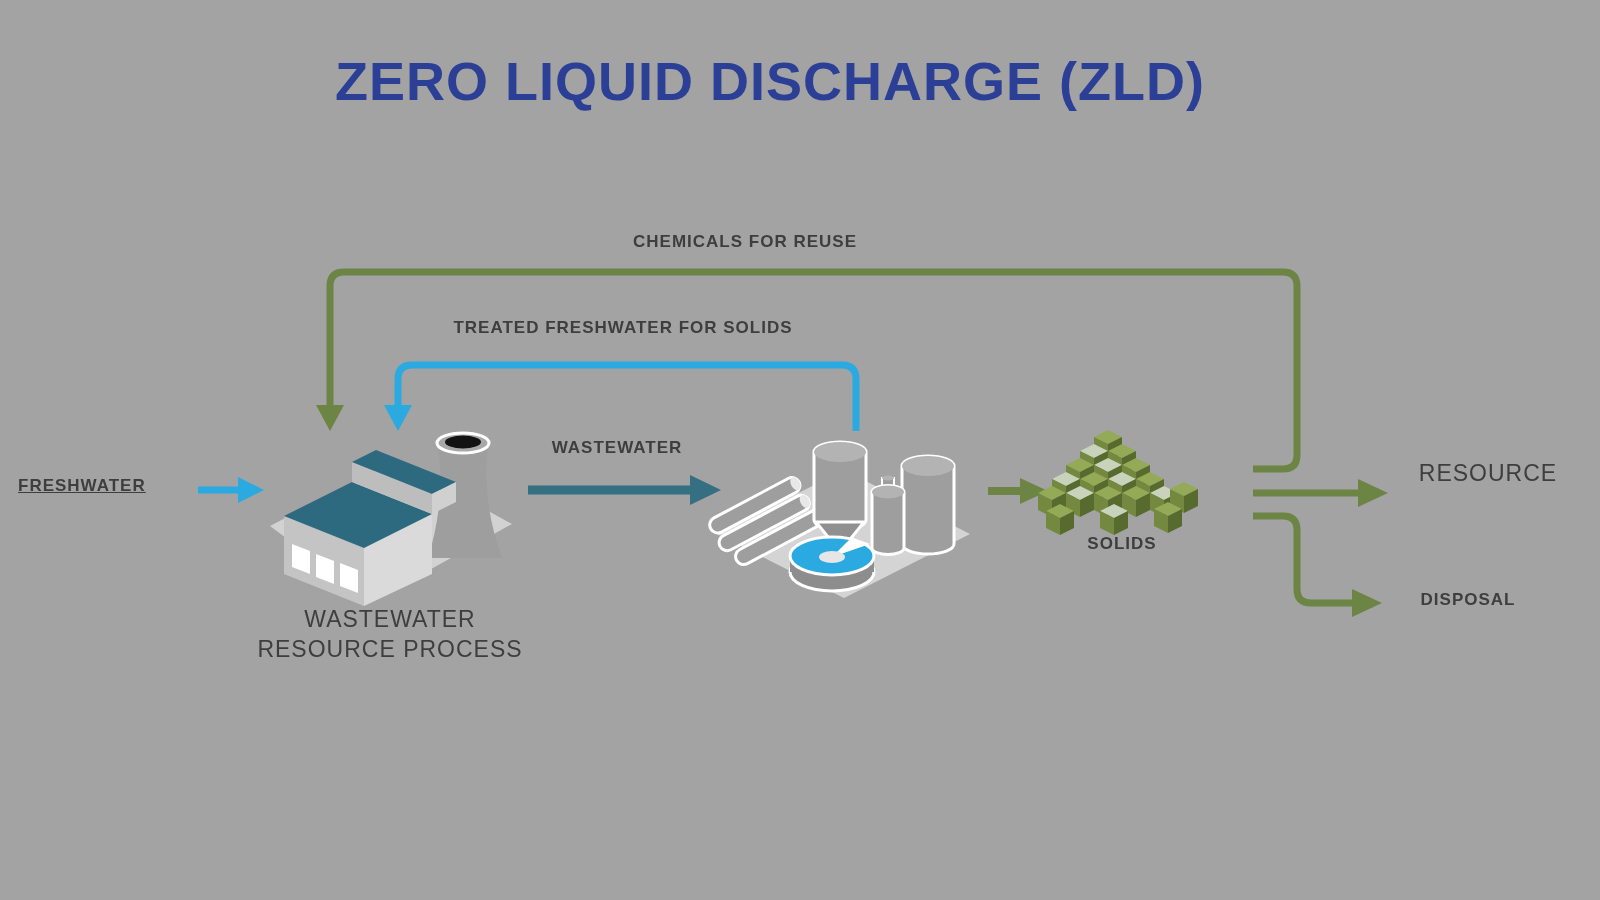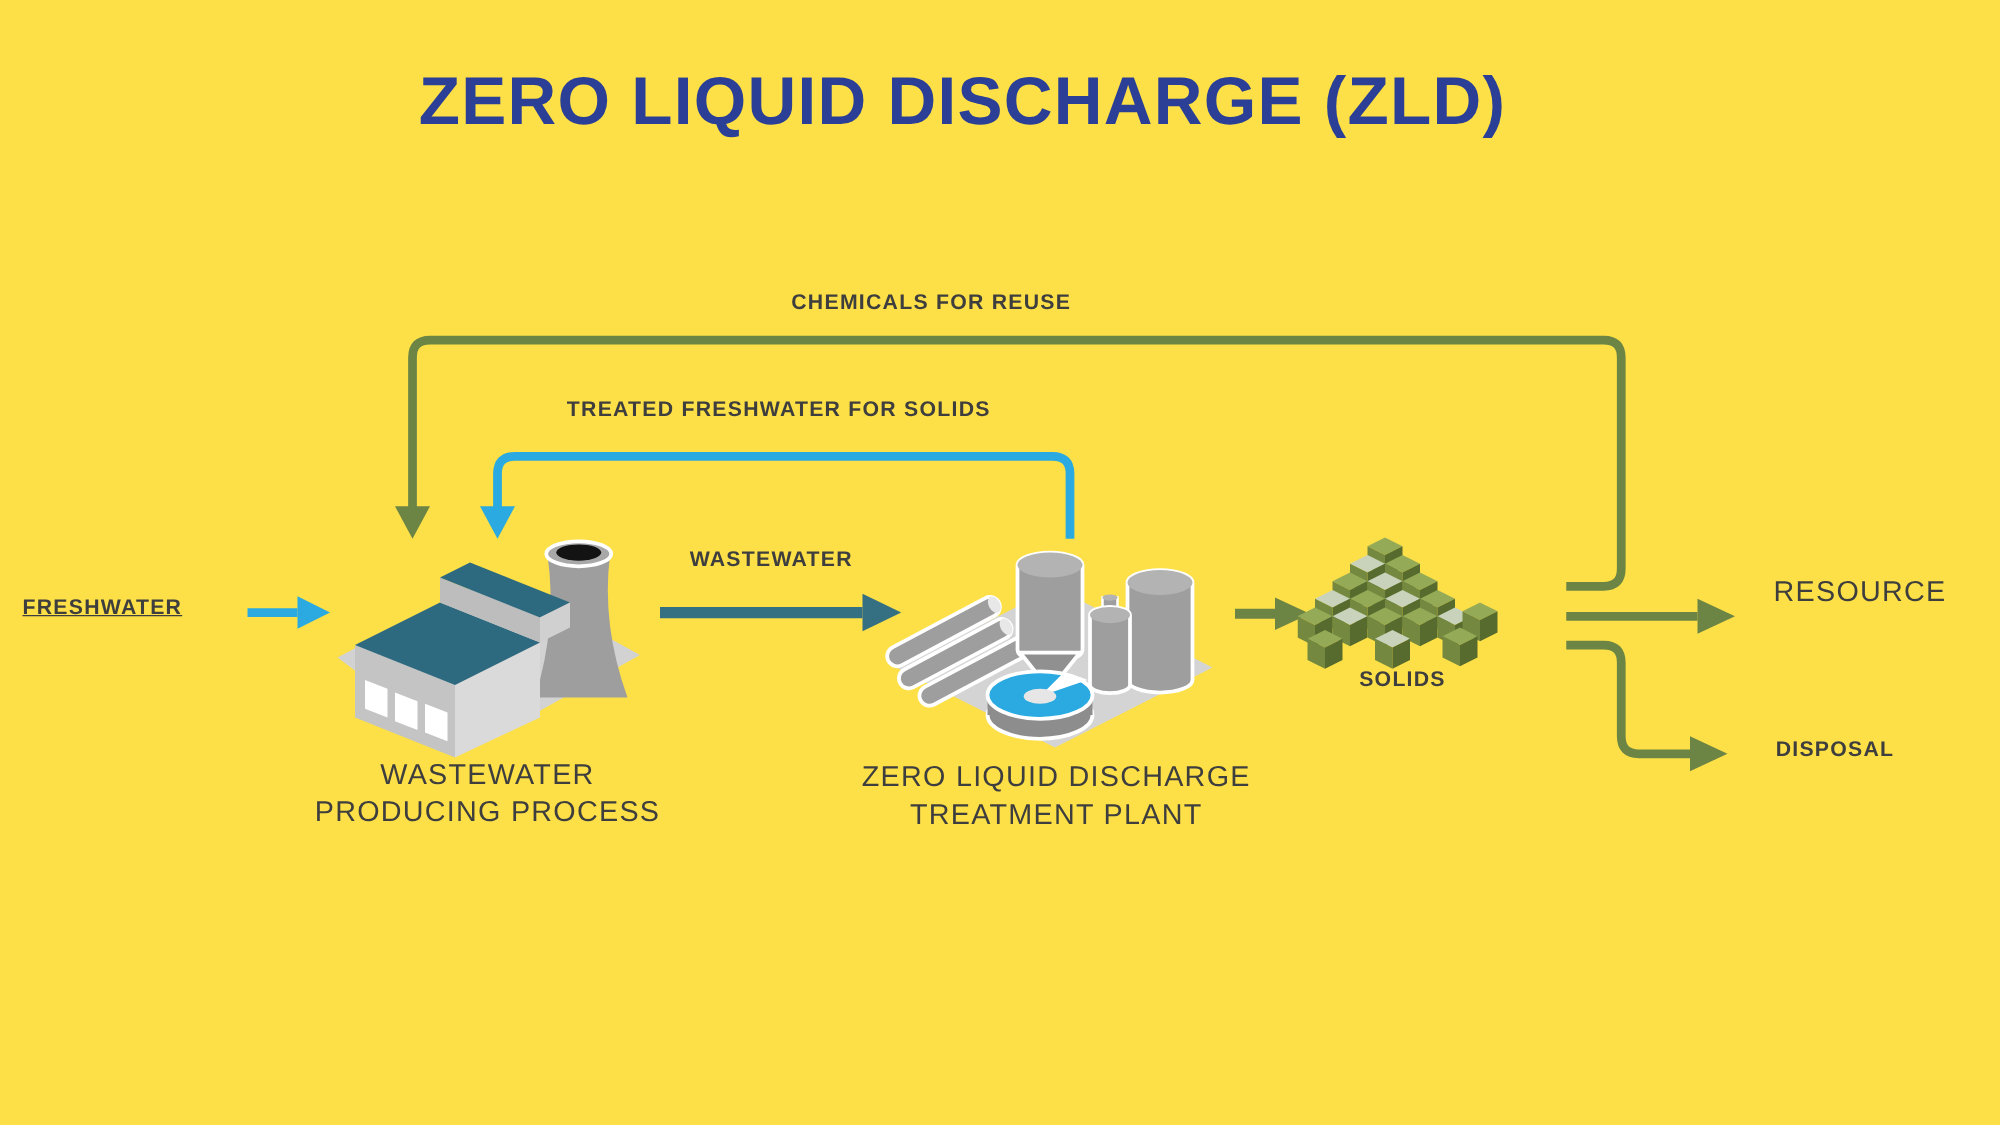--- a/index.html
+++ b/index.html
@@ -1,16 +1,16 @@
 <!DOCTYPE html>
 <html><head>
 <meta charset="utf-8">
 <style>
   html,body{margin:0;padding:0;background:#fff;}
-  .canvas{position:relative;width:1600px;height:900px;background:#fde047;overflow:hidden;
+  .canvas{position:relative;width:1600px;height:900px;background:#a3a3a3;overflow:hidden;
           font-family:"Liberation Sans", sans-serif;}
   .title{position:absolute;left:0;top:50px;width:1540px;text-align:center;
          font-size:54px;font-weight:bold;letter-spacing:1px;color:#2b3f96;}
   .flow-label{position:absolute;font-size:17px;font-weight:bold;letter-spacing:1px;
               color:#3e3e3e;text-align:center;}
   .node-label{position:absolute;font-size:23px;font-weight:normal;letter-spacing:1px;
               color:#3e3e3e;text-align:center;line-height:30px;}
   .left-label{text-align:center;text-decoration:underline;}
   .overlay{position:absolute;left:0;top:0;width:1600px;height:900px;}
   .icon{position:absolute;}
@@ -159,21 +159,17 @@
   <div class="flow-label" style="left:1032px;top:534px;width:180px;">SOLIDS</div>
 
   <div class="node-label" style="left:1388px;top:458px;width:200px;">
     <span style="display:block">RESOURCE</span>
   </div>
 
   <div class="flow-label" style="left:1368px;top:590px;width:200px;">DISPOSAL</div>
 
   <div class="node-label" style="left:240px;top:604px;width:300px;">
     <span style="display:block">WASTEWATER</span>
-    <span style="display:block">PRODUCING PROCESS</span>
+    <span style="display:block">RESOURCE PROCESS</span>
   </div>
 
-  <div class="node-label" style="left:670px;top:606px;width:350px;">
-    <span style="display:block">ZERO LIQUID DISCHARGE</span>
-    <span style="display:block">TREATMENT PLANT</span>
-  </div>
 
 </div>
 
 </body></html>

